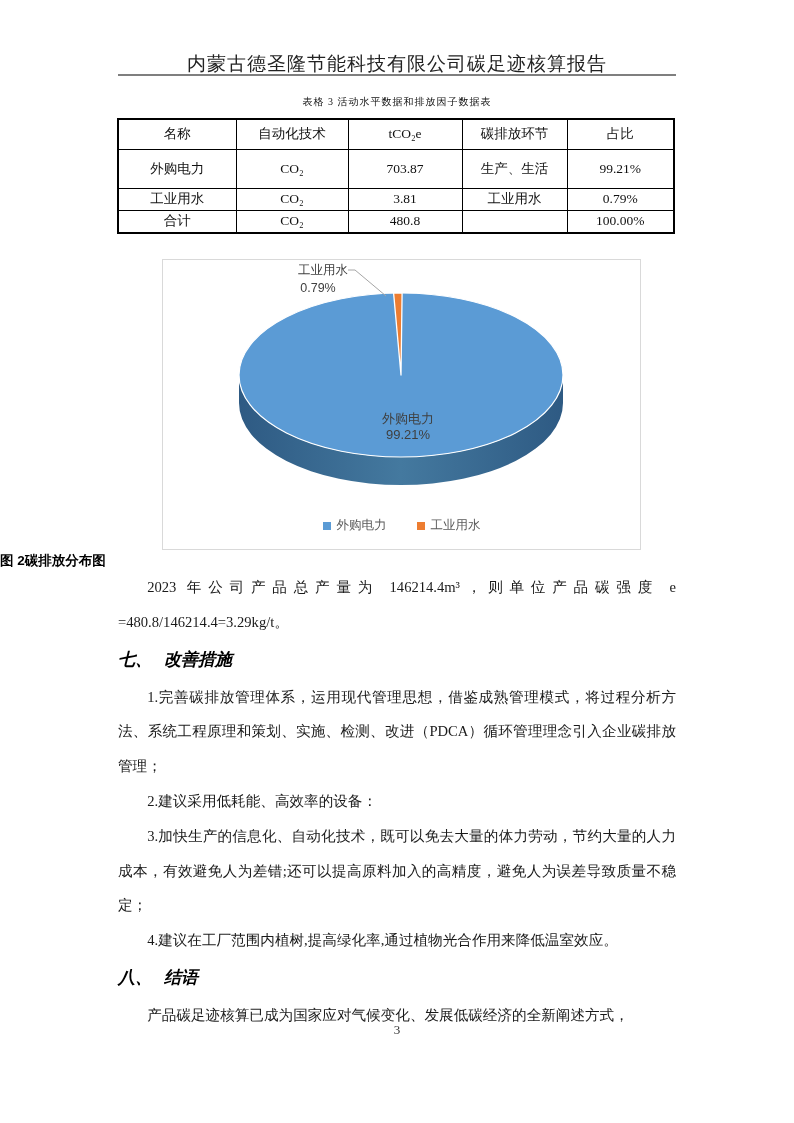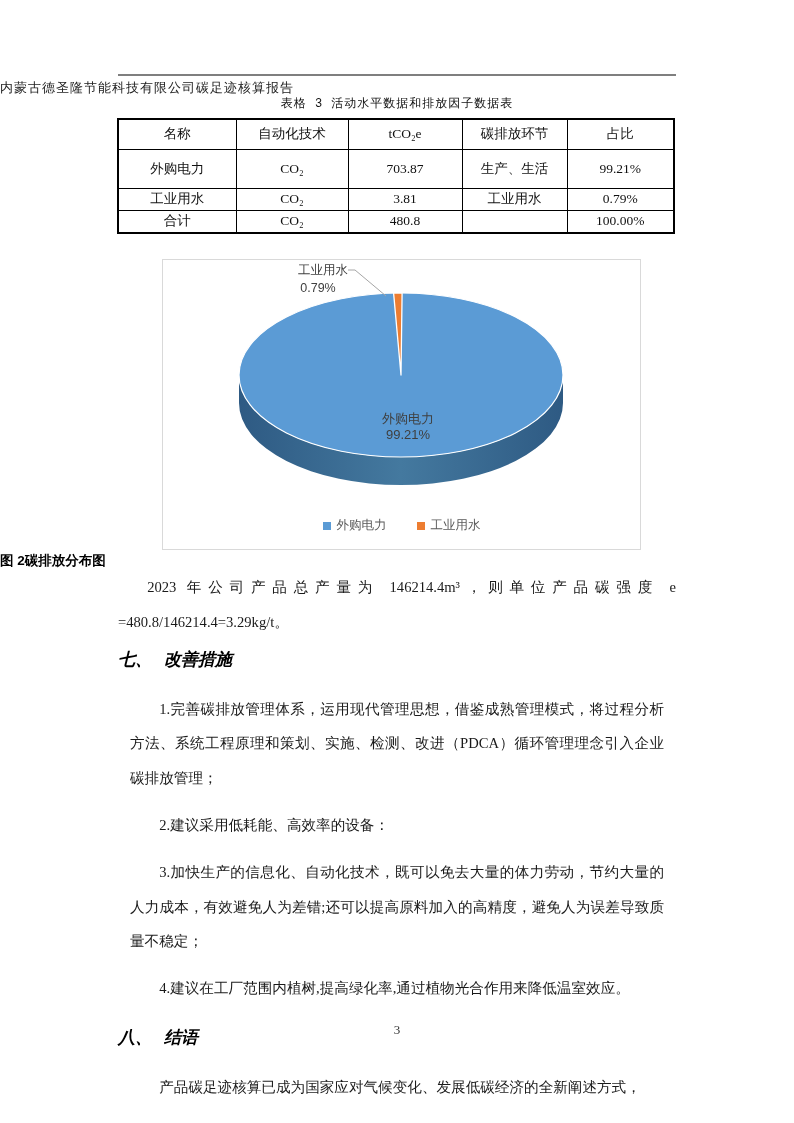--- a/index.html
+++ b/index.html
@@ -7,34 +7,32 @@
     position:relative;
     width:794px;height:1123px;
     background:#fff;
     overflow:hidden;
     font-family:"Liberation Serif","DejaVu Serif",serif;
     color:#1a1a1a;
   }
   
   .hdr-title{
     position:absolute;top:51px;left:0;right:0;
-    font-size:13px;color:#222;
+    text-align:center;font-size:19px;color:#222;
     letter-spacing:1px;
-    margin-top:28px;
   }
   .hdr-rule{
     position:absolute;top:74px;left:118px;width:558px;height:2px;
     background:#7f7f7f;
   }
   
   .tbl-caption{
     position:absolute;top:95px;left:0;right:0;
-    text-align:center;font-size:12px;color:#111;
+    text-align:center;font-size:10px;color:#111;
     letter-spacing:1px;
-    font-family:Liberation Mono, monospace;
   }
   table.data{
     position:absolute;top:118px;left:117px;
     border-collapse:collapse;table-layout:fixed;
     font-size:13.5px;color:#111;
     border:2px solid #000;
   }
   table.data th,table.data td{
     border:1px solid #000;
     text-align:center;vertical-align:middle;
@@ -59,21 +57,21 @@
   .fig-caption{
     position:absolute;top:552px;left:0;right:0;
     text-align:left;font-size:13.5px;font-weight:bold;color:#000;
     font-family:"Liberation Sans","DejaVu Sans",sans-serif;
   }
   
   .flow{
     position:absolute;top:570px;left:118px;width:558px;
     font-size:14.6px;line-height:34.8px;color:#1a1a1a;
   }
-  .flow p{margin:12px;text-indent:2em;text-align:justify;}
+  .flow p{margin:0;text-indent:2em;text-align:justify;}
   .jline{text-indent:2em;text-align:justify;text-align-last:justify;}
   .heading{
     line-height:40px;font-size:17px;font-weight:bold;color:#000;
     font-family:"Liberation Sans","DejaVu Sans",sans-serif;
     text-align:left;text-indent:0;font-style:italic;
   }
   .heading .num{margin-right:12px;}
   .pgnum{
     position:absolute;top:1022px;left:0;right:0;
     text-align:center;font-size:13px;color:#333;

